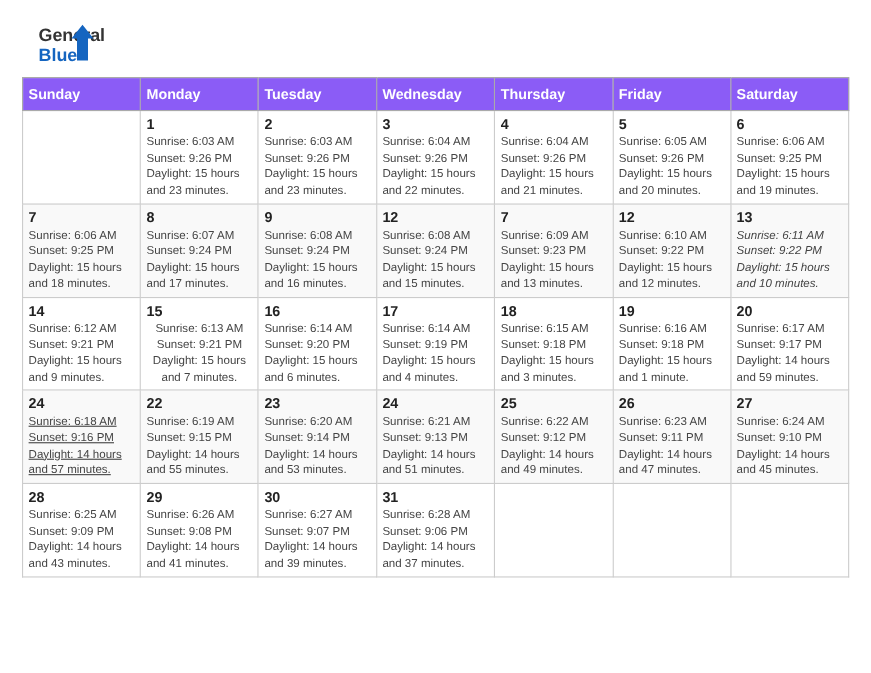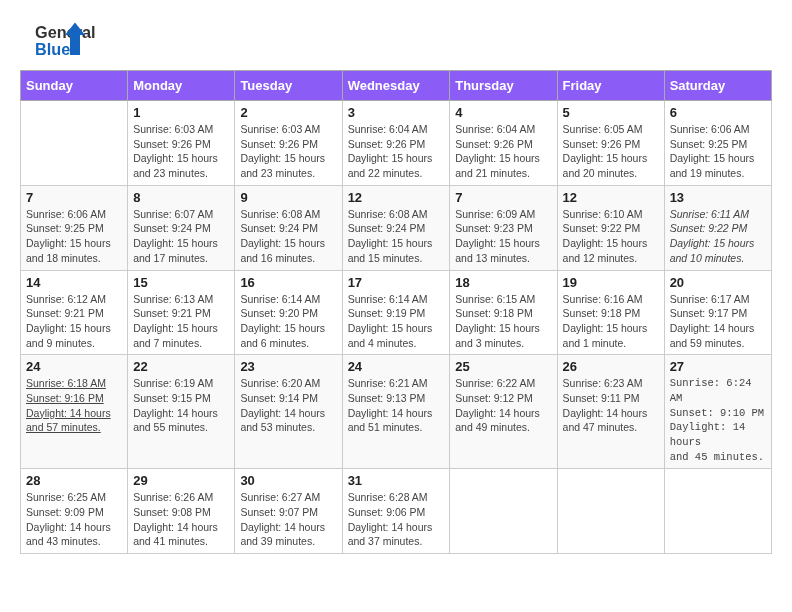--- a/index.html
+++ b/index.html
@@ -211,21 +211,21 @@
       <tr>
         <td>
           <div class="day-number">14</div>
           <div class="day-info" style="white-space: pre-line;">Sunrise: 6:12 AM
 Sunset: 9:21 PM
 Daylight: 15 hours
 and 9 minutes.</div>
         </td>
         <td>
           <div class="day-number">15</div>
-          <div class="day-info" style="white-space: pre-line;">Sunrise: 6:13 AM
+          <div class="day-info" style="white-space: pre-line; text-align: center;">Sunrise: 6:13 AM
 Sunset: 9:21 PM
 Daylight: 15 hours
 and 7 minutes.</div>
         </td>
         <td>
           <div class="day-number">16</div>
           <div class="day-info" style="white-space: pre-line;">Sunrise: 6:14 AM
 Sunset: 9:20 PM
 Daylight: 15 hours
 and 6 minutes.</div>
@@ -297,21 +297,21 @@
         </td>
         <td>
           <div class="day-number">26</div>
           <div class="day-info" style="white-space: pre-line;">Sunrise: 6:23 AM
 Sunset: 9:11 PM
 Daylight: 14 hours
 and 47 minutes.</div>
         </td>
         <td>
           <div class="day-number">27</div>
-          <div class="day-info" style="white-space: pre-line; font-family: Liberation Mono, monospace;">Sunrise: 6:24 AM
+          <div class="day-info" style="white-space: pre-line;">Sunrise: 6:24 AM
 Sunset: 9:10 PM
 Daylight: 14 hours
 and 45 minutes.</div>
         </td>
       </tr>
       <tr>
         <td>
           <div class="day-number">28</div>
           <div class="day-info" style="white-space: pre-line;">Sunrise: 6:25 AM
 Sunset: 9:09 PM

